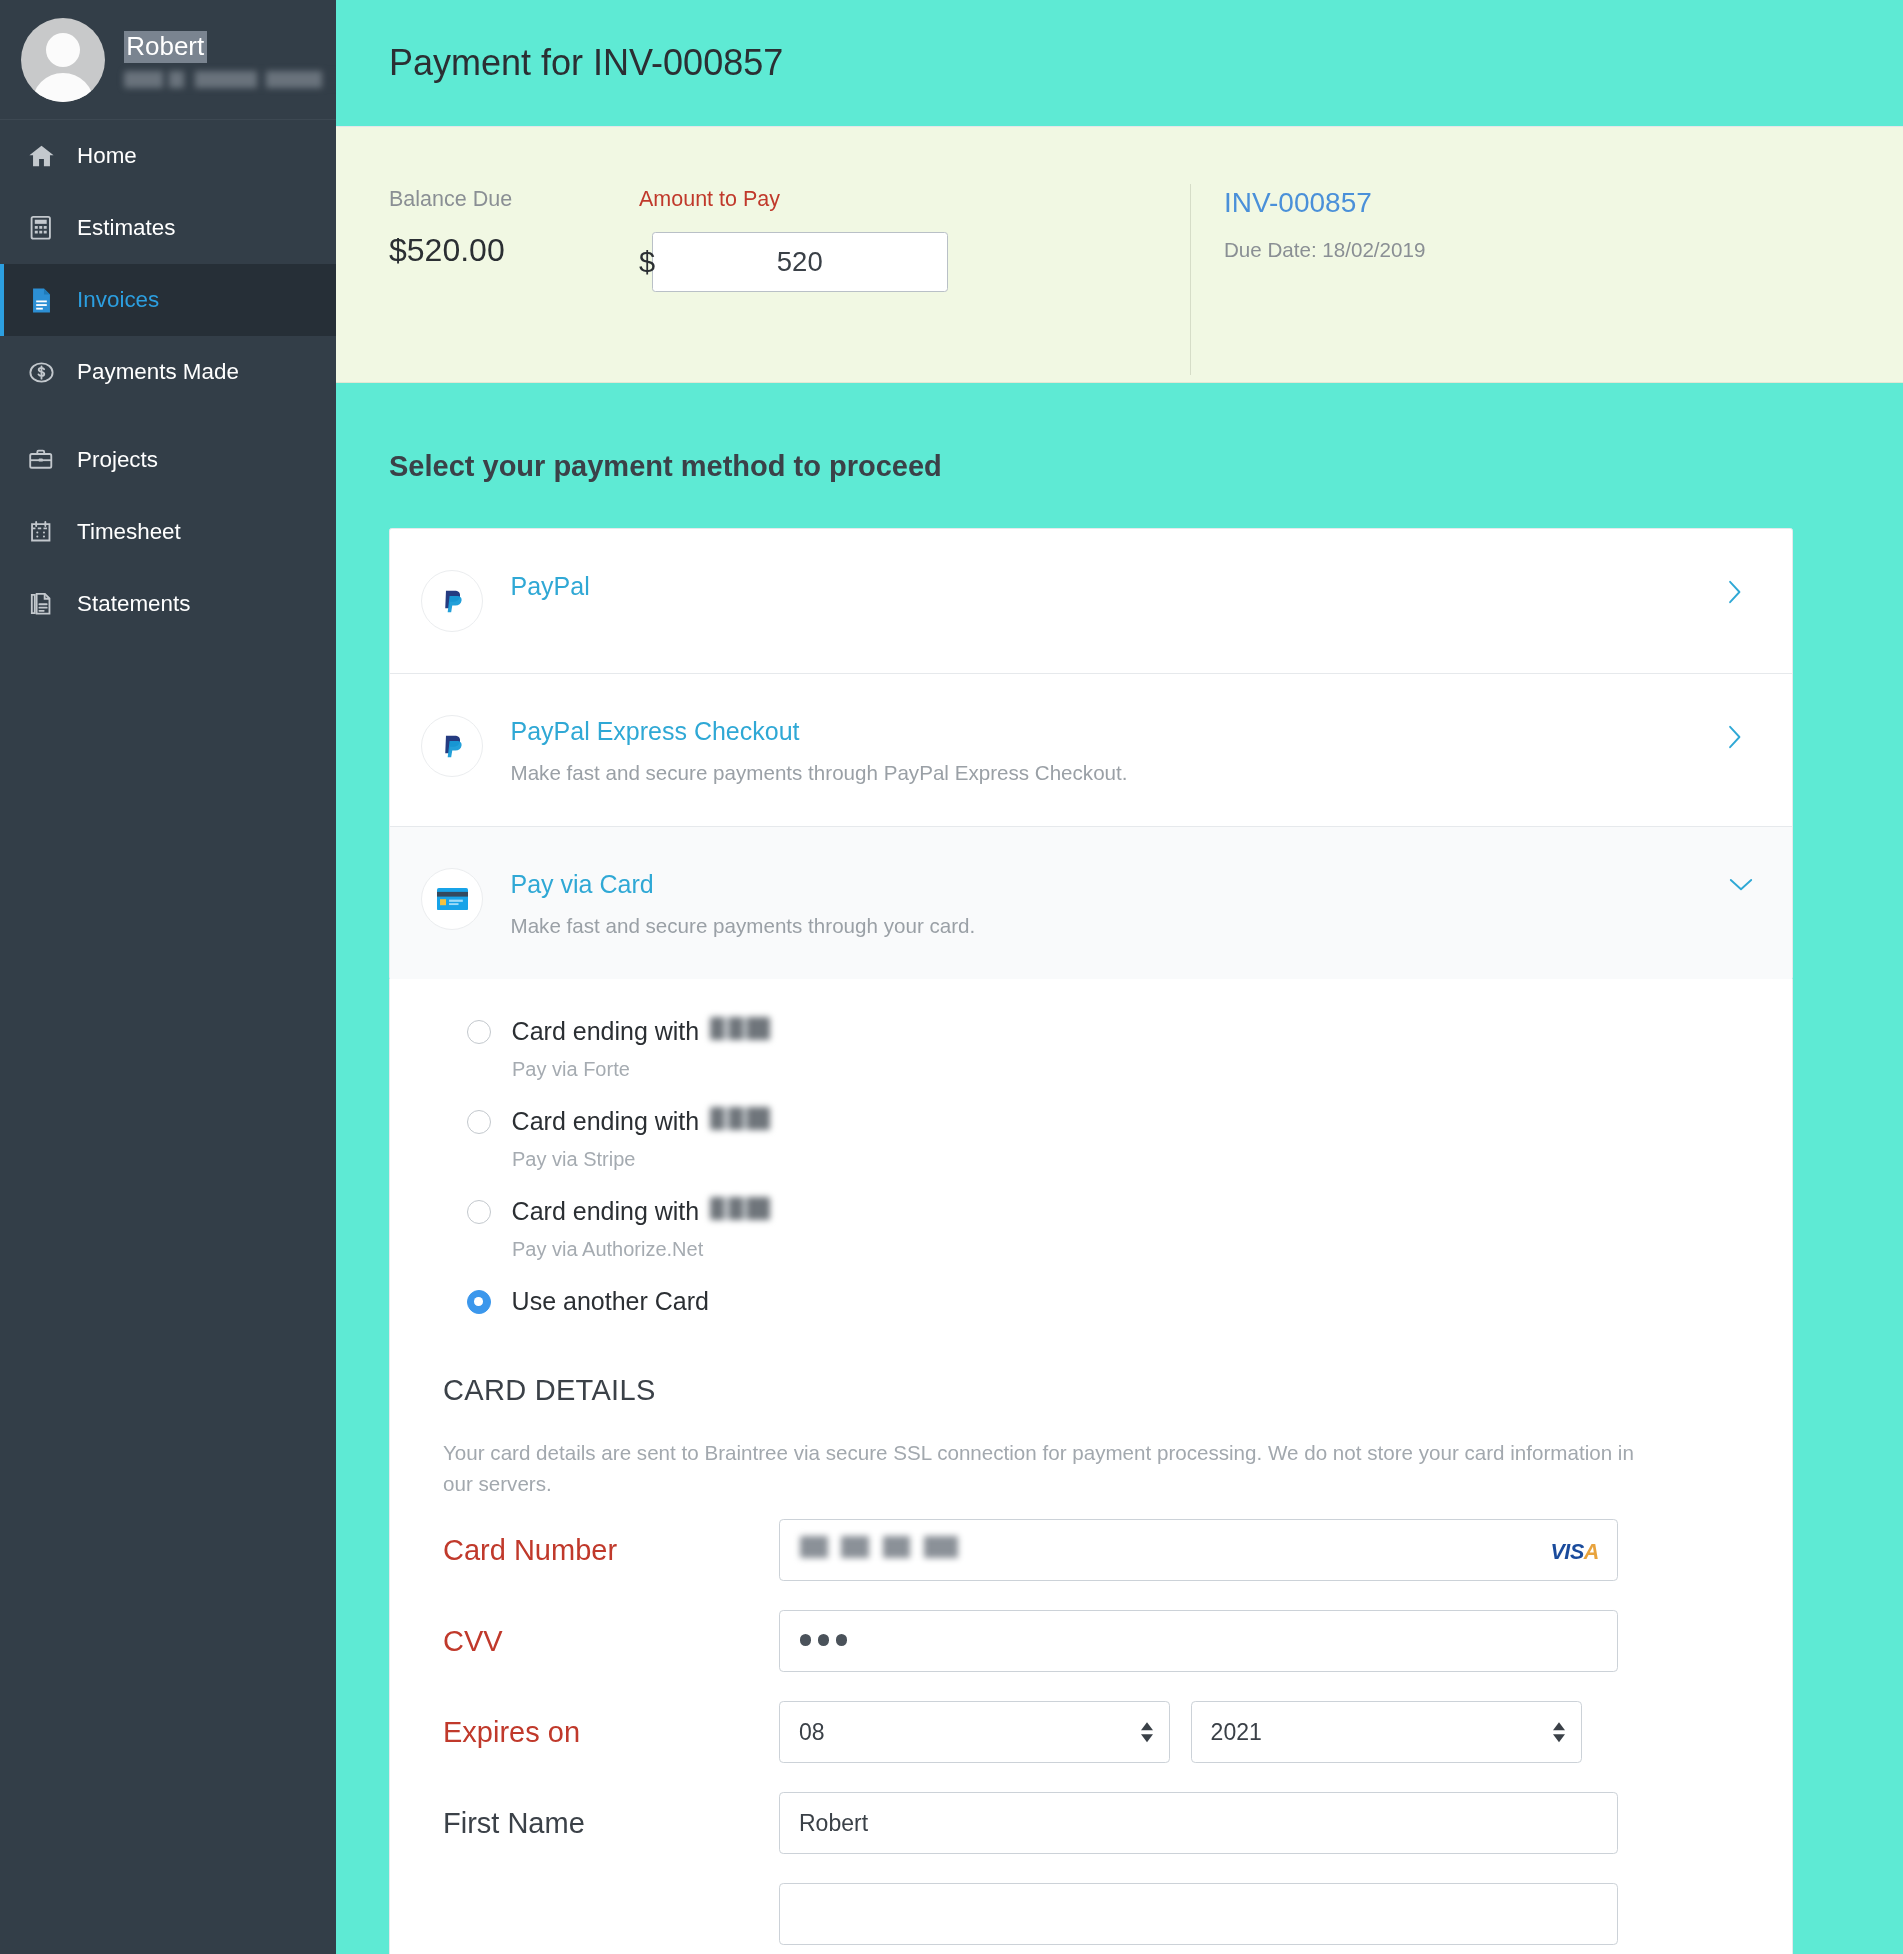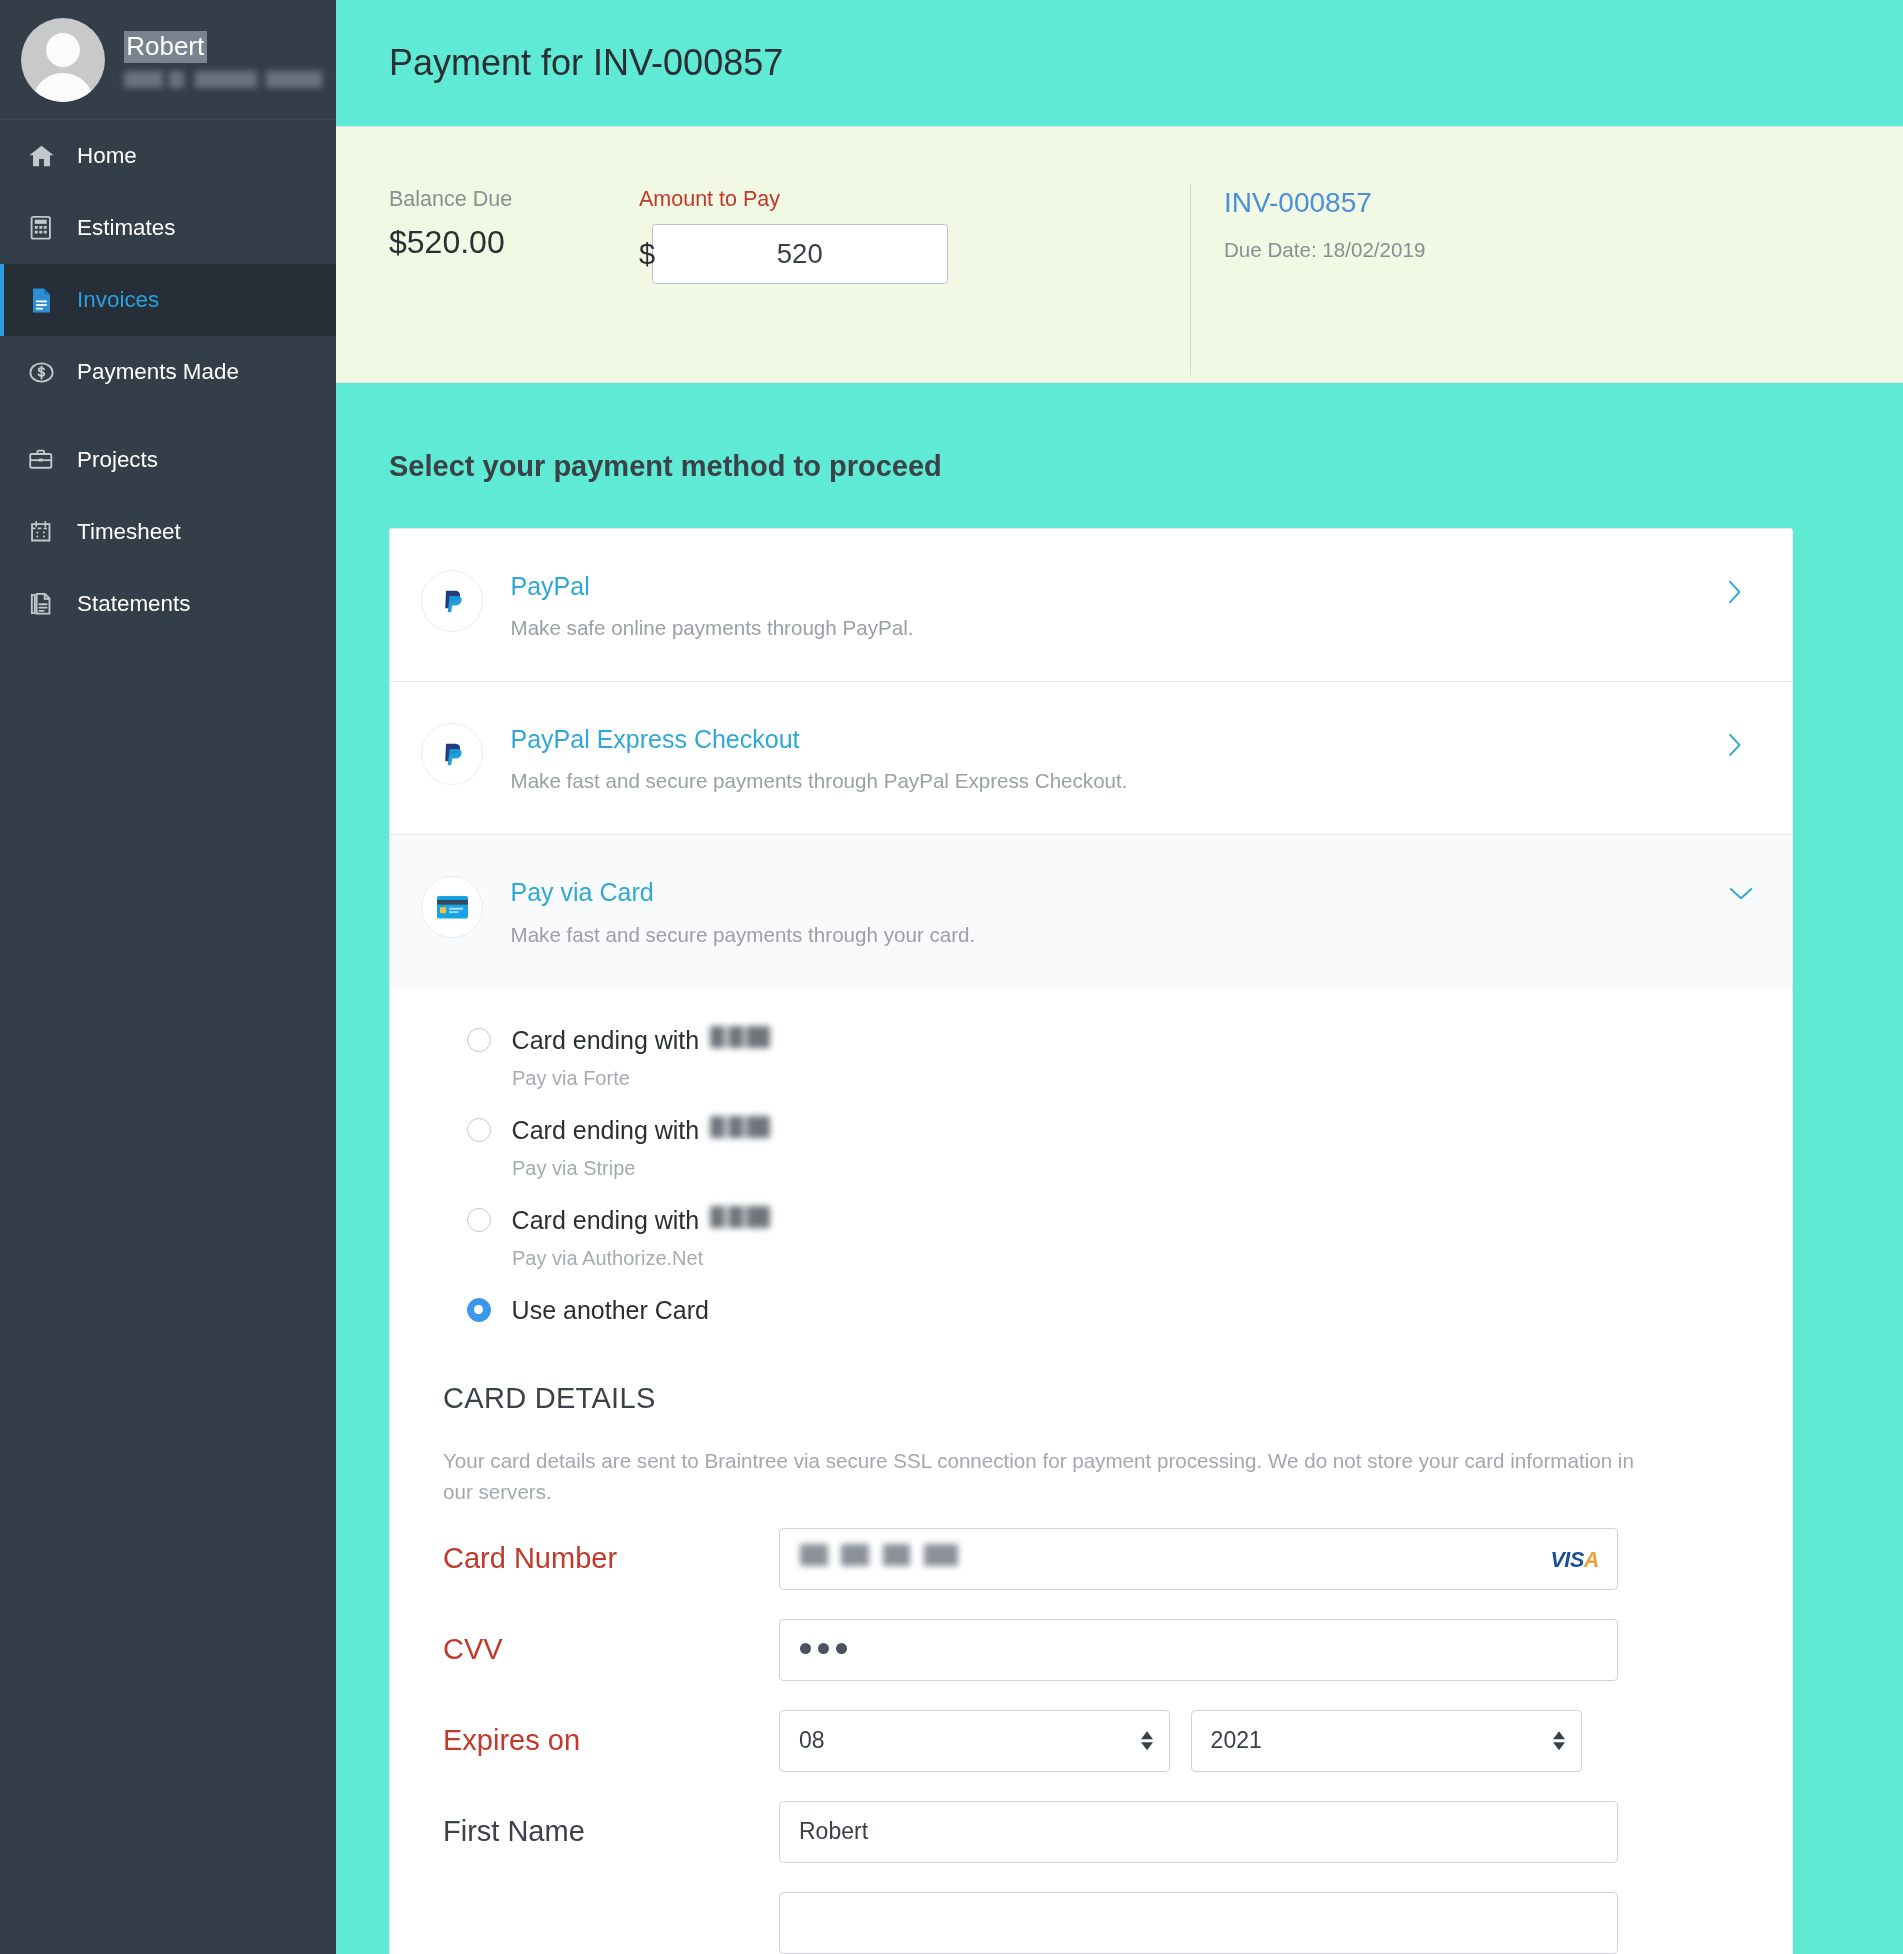--- a/index.html
+++ b/index.html
@@ -127,21 +127,21 @@
   .summary {
     background: #f1f8e3;
     border-bottom: 0.9px solid #e2e8d4;
     height: 256px;
     display: flex;
     align-items: flex-start;
     padding: 60px 0 0 53px;
     position: relative;
   }
   .sum-col { width: 250px; }
-  .sum-label { font-size: 21.5px; color: #8a8f94; margin-bottom: 12px; }
+  .sum-label { font-size: 21.5px; color: #8a8f94; margin-bottom: 20px; }
   .sum-label.accent { color: #c0392b; }
   .sum-value { font-size: 32px; color: #2b2f33; }
   .amount-wrap { display: flex; align-items: center; }
   .dollar { font-size: 29px; color: #2b2f33; position: relative; z-index: 2; margin-right: -3.4px; }
   .amount-input {
     width: 296px; height: 60px;
     border: 0.9px solid #b9c0c7;
     border-radius: 3.4px;
     background: #ffffff;
     font-family: "Liberation Sans", sans-serif;
@@ -487,21 +487,20 @@
 
         <div class="method">
           <span class="m-icon">
             <svg width="29" height="29" viewBox="0 0 24 24">
               <path d="M6.6 3.2h7.1c3 0 4.9 1.5 4.5 4.4-.4 3-2.6 4.6-5.6 4.6H10l-.9 5.4H6.0z" fill="#253b80"></path>
               <path d="M9.6 7.4h6.1c2.6 0 4.1 1.3 3.8 3.8-.4 2.7-2.4 4.2-5.1 4.2h-2.6l-.9 5.4H8.0z" fill="#179bd7" opacity="0.95"></path>
             </svg>
           </span>
           <div class="m-text">
             <div class="m-title">PayPal</div>
-            <div class="m-desc">Make safe online payments through PayPal.</div>
           </div>
           <span class="chev">
             <svg width="22.4" height="34" viewBox="0 0 26 40" fill="none" stroke="#2fa8d5" stroke-width="2.2">
               <path d="M7 8l11 12L7 32" stroke-linecap="round" stroke-linejoin="round"></path>
             </svg>
           </span>
         </div>
 
         <div class="method">
           <span class="m-icon">

